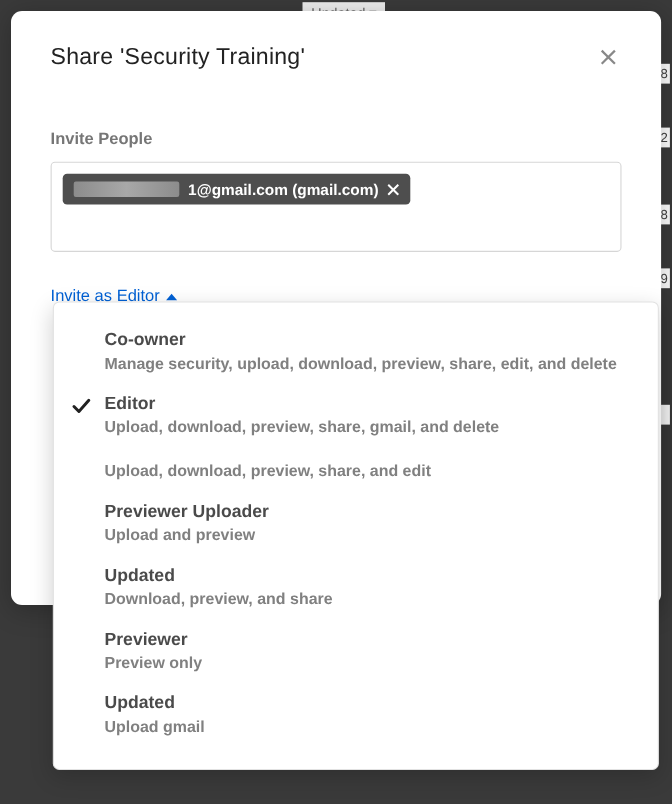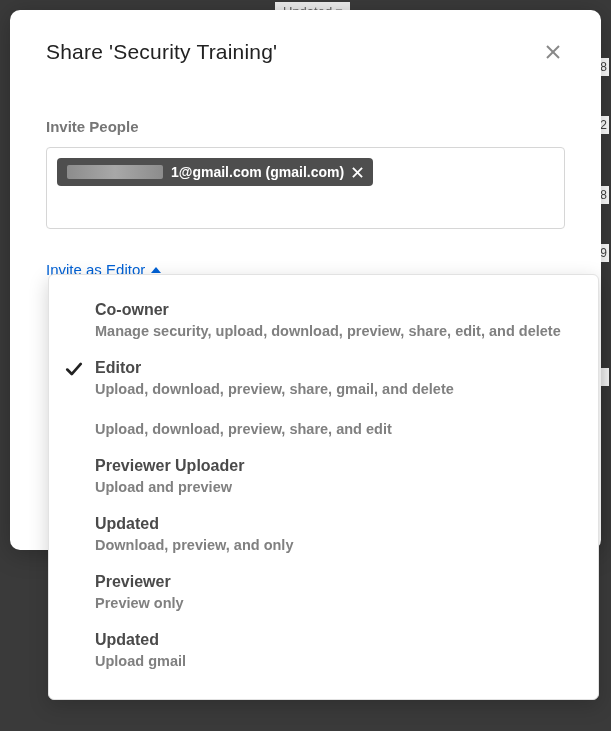--- a/index.html
+++ b/index.html
@@ -236,21 +236,21 @@
     </div>
     <div class="dropdown-item">
       <div class="role-desc">Upload, download, preview, share, and edit</div>
     </div>
     <div class="dropdown-item">
       <div class="role-name">Previewer Uploader</div>
       <div class="role-desc">Upload and preview</div>
     </div>
     <div class="dropdown-item">
       <div class="role-name">Updated</div>
-      <div class="role-desc">Download, preview, and only</div>
+      <div class="role-desc">Download, preview, and share</div>
     </div>
     <div class="dropdown-item">
       <div class="role-name">Previewer</div>
       <div class="role-desc">Preview only</div>
     </div>
     <div class="dropdown-item">
       <div class="role-name">Updated</div>
       <div class="role-desc">Upload gmail</div>
     </div>
   </div>

